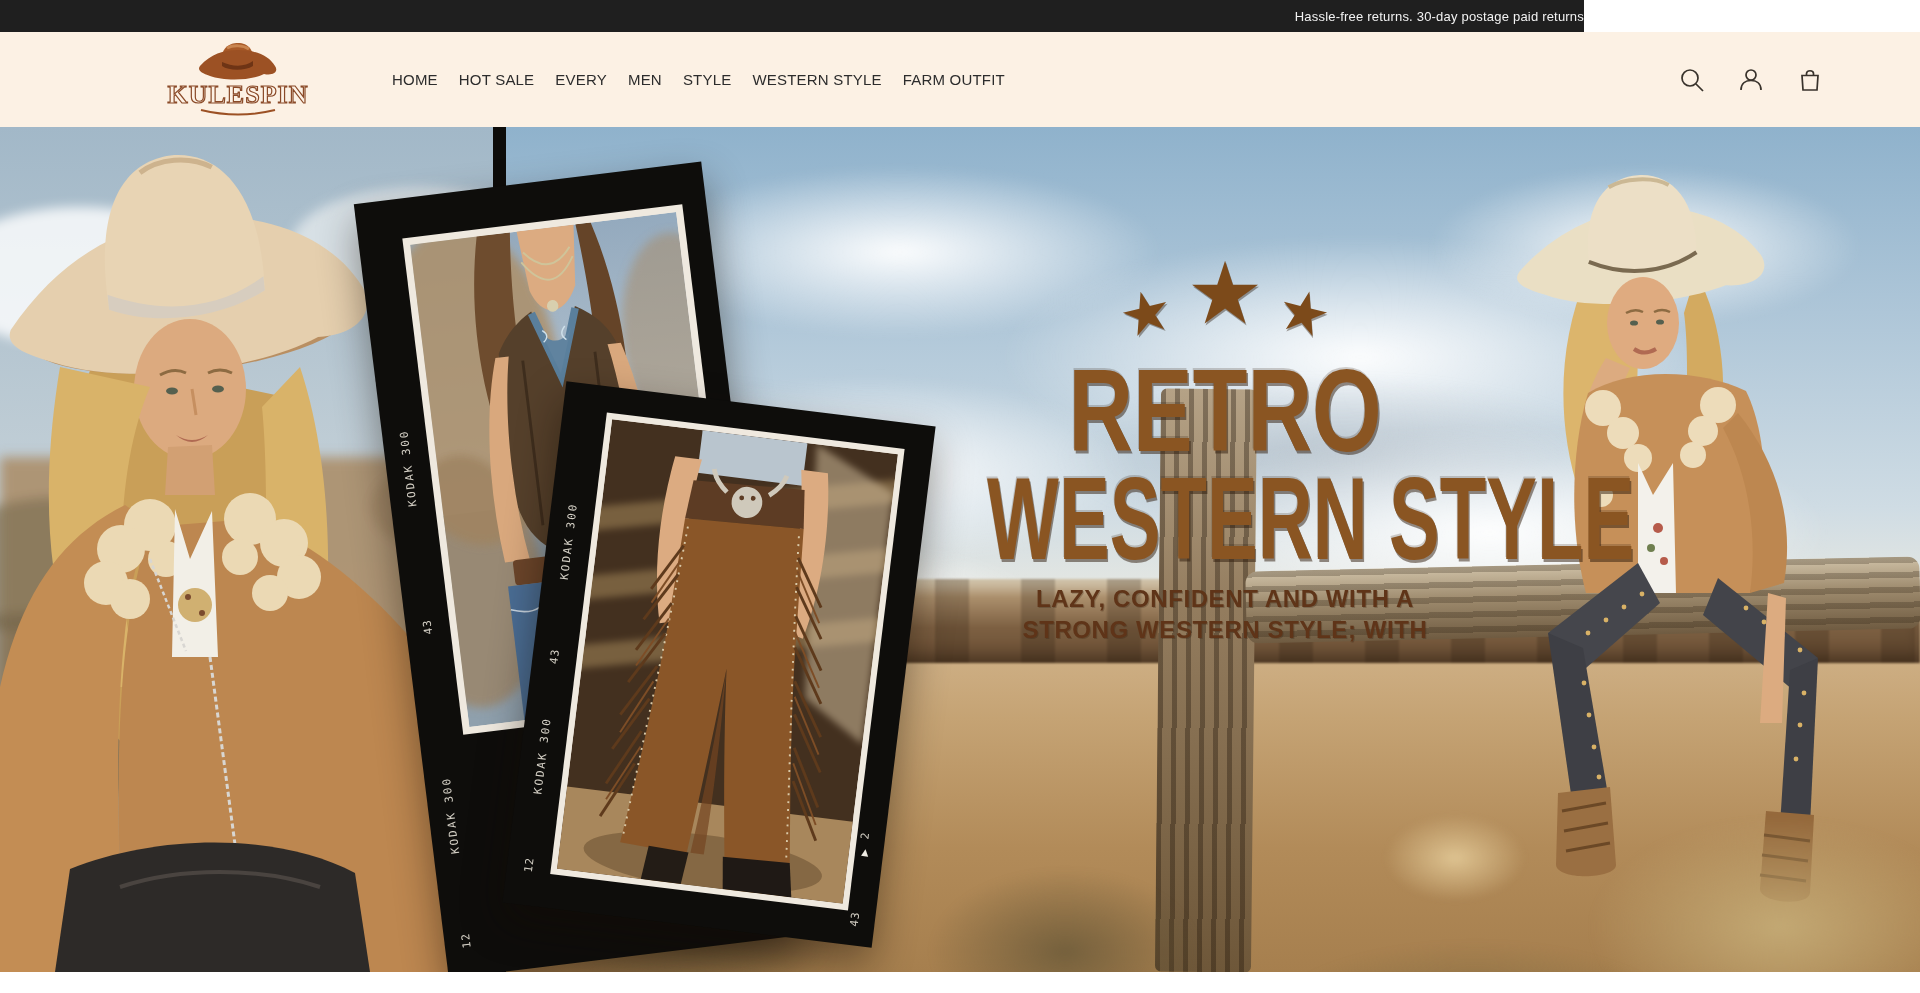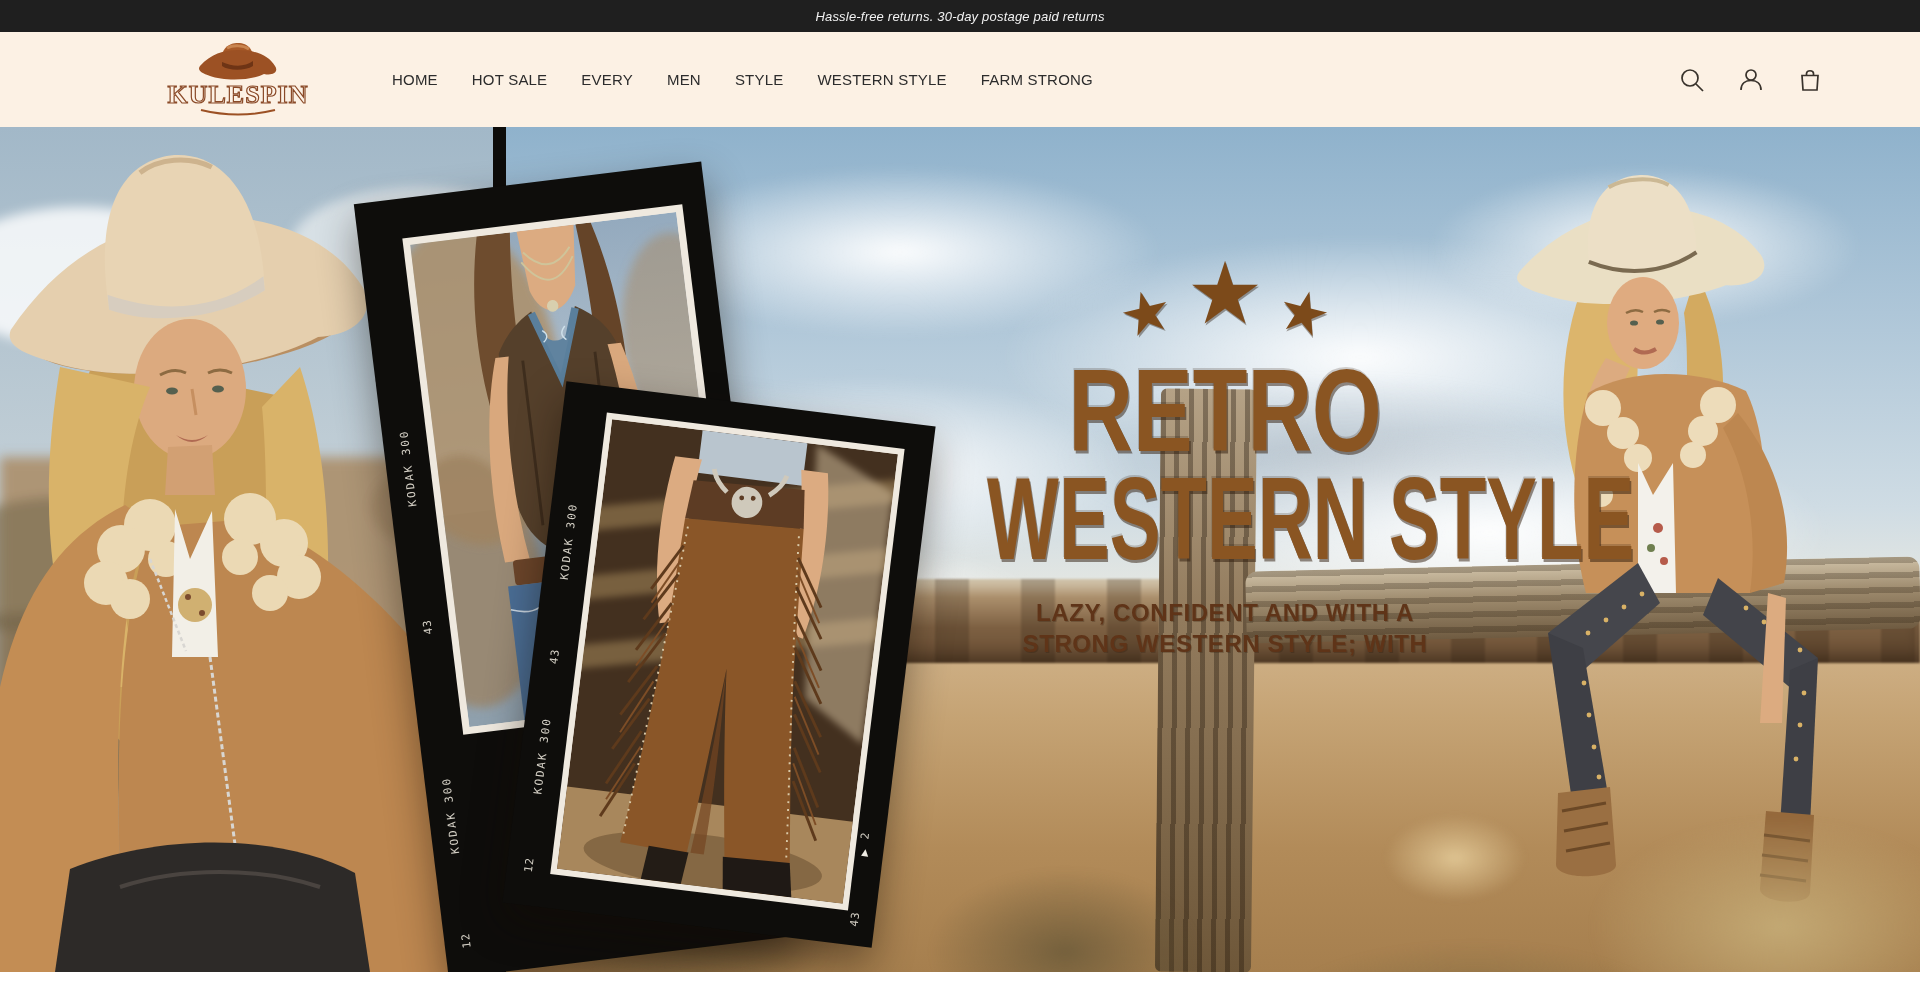--- a/index.html
+++ b/index.html
@@ -1,28 +1,28 @@
 <!DOCTYPE html>
 <html><head>
 <meta charset="utf-8">
 <style>
   * { margin:0; padding:0; box-sizing:border-box; }
   html,body { width:1920px; height:993px; overflow:hidden; background:#fff;
               font-family:"Liberation Sans", sans-serif; }
   .page { position:relative; width:1920px; height:993px; overflow:hidden; }
 
   
-  .announce { position:absolute; left:0; top:0; width:1920px; height:32px;
+  .announce { position:absolute; left:0; top:0; width:1584px; height:32px;
     background:#1f1f1f; color:#f2f2f2; font-size:13px; letter-spacing:.2px;
-    display:flex; align-items:center; justify-content:center;font-style:italic; }
+    display:flex; align-items:center; justify-content:flex-end; }
 
   
   .header { position:absolute; left:0; top:32px; width:1920px; height:95px; background:#fcf1e4; }
   .logo { position:absolute; left:163px; top:8px; width:150px; height:82px; cursor:pointer; }
-  .nav { position:absolute; left:392px; top:0; height:95px; display:flex; align-items:center; gap:34px; }
+  .nav { position:absolute; left:392px; top:0; height:95px; display:flex; align-items:center; gap:21px; }
   .nav-item { font-size:15px; color:#2c2c2c; letter-spacing:.2px; cursor:pointer; white-space:nowrap; }
   .hicons { position:absolute; right:96px; top:0; height:95px; display:flex; align-items:center; gap:31px; }
   .hicon { width:28px; height:28px; cursor:pointer; display:block; }
   .hicon svg { width:28px; height:28px; stroke:#38322b; stroke-width:1.7; fill:none; }
 
   
   .hero { position:absolute; left:0; top:127px; width:1920px; height:845px; overflow:hidden; background:#bccfdd; }
 
   
   .scene { position:absolute; inset:0; z-index:1;
@@ -72,21 +72,21 @@
   
   .herotext { position:absolute; left:875px; top:116px; width:700px; text-align:center; z-index:6; }
   .stars { height:92px; color:#7c4a1a; text-shadow:1px 2px 0 rgba(40,22,8,.4); }
   .star-side { font-size:58px; display:inline-block; transform:translateY(10px) rotate(-14deg); }
   .star-mid  { font-size:86px; display:inline-block; margin:0 10px; }
   .star-right{ transform:translateY(10px) rotate(14deg); }
   .h1line { font-weight:bold; color:#8a5522; line-height:104px; height:104px; white-space:nowrap;
     text-shadow:2px 3px 0 rgba(46,26,10,.5), -1px -1px 0 rgba(46,26,10,.2); }
   .h1a { font-size:112px; transform:scaleX(.80) scaleY(1.04); margin-top:24px; }
   .h1b { font-size:112px; transform:scaleX(.68) scaleY(1.04); margin-top:4px; }
-  .para { margin-top:26px; color:#5f3418; font-weight:bold; font-size:24px; line-height:31px;
+  .para { margin-top:12px; color:#5f3418; font-weight:bold; font-size:24px; line-height:31px;
     letter-spacing:.6px; text-shadow:1px 1px 0 rgba(42,22,8,.25); }
 
   .bottomstrip { position:absolute; left:0; top:972px; width:1920px; height:21px; background:#ffffff; }
 </style>
 </head>
 <body>
 
 <div class="page">
 
   <div class="announce">
@@ -107,21 +107,21 @@
       </svg>
     </div>
 
     <nav class="nav">
       <span class="nav-item">HOME</span>
       <span class="nav-item">HOT SALE</span>
       <span class="nav-item">EVERY</span>
       <span class="nav-item">MEN</span>
       <span class="nav-item">STYLE</span>
       <span class="nav-item">WESTERN STYLE</span>
-      <span class="nav-item">FARM STRONG</span>
+      <span class="nav-item">FARM OUTFIT</span>
     </nav>
 
     <div class="hicons">
       <span class="hicon" aria-label="search-icon">
         <svg viewBox="0 0 28 28">
             <circle cx="12" cy="12" r="8"></circle>
             <line x1="18" y1="18" x2="25" y2="25"></line>
           </svg>
       </span>
       <span class="hicon" aria-label="account-icon">

